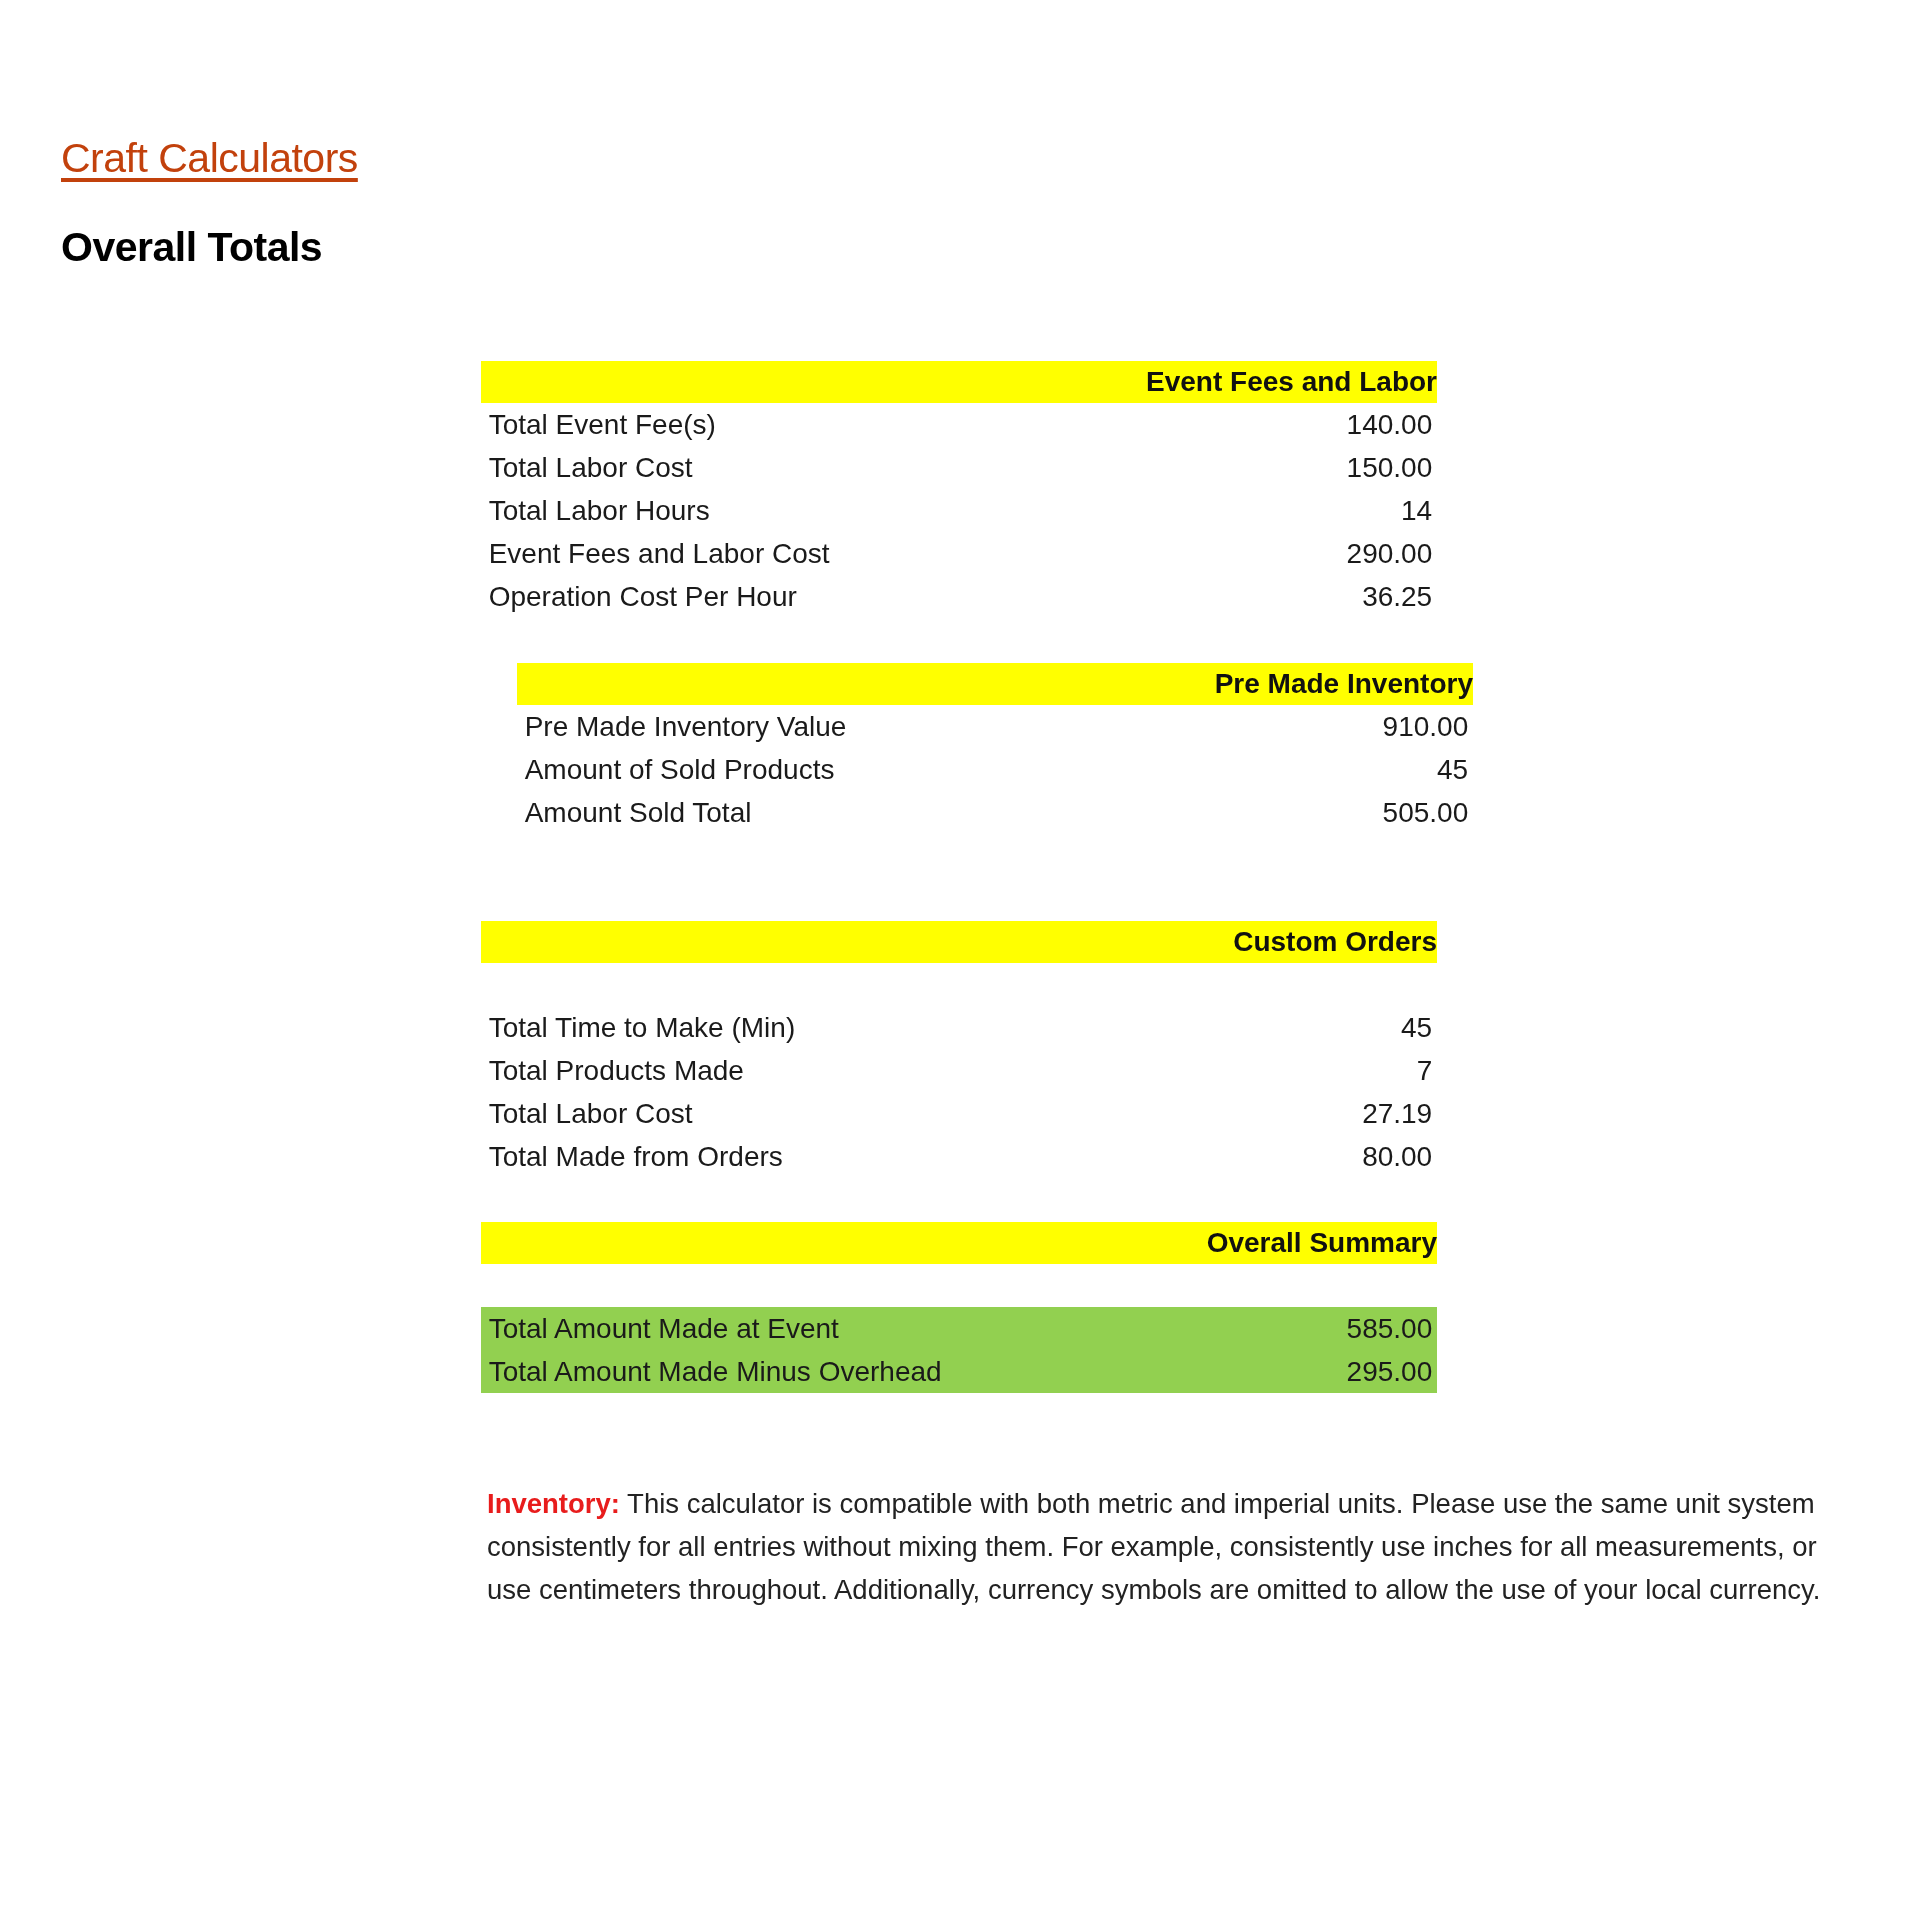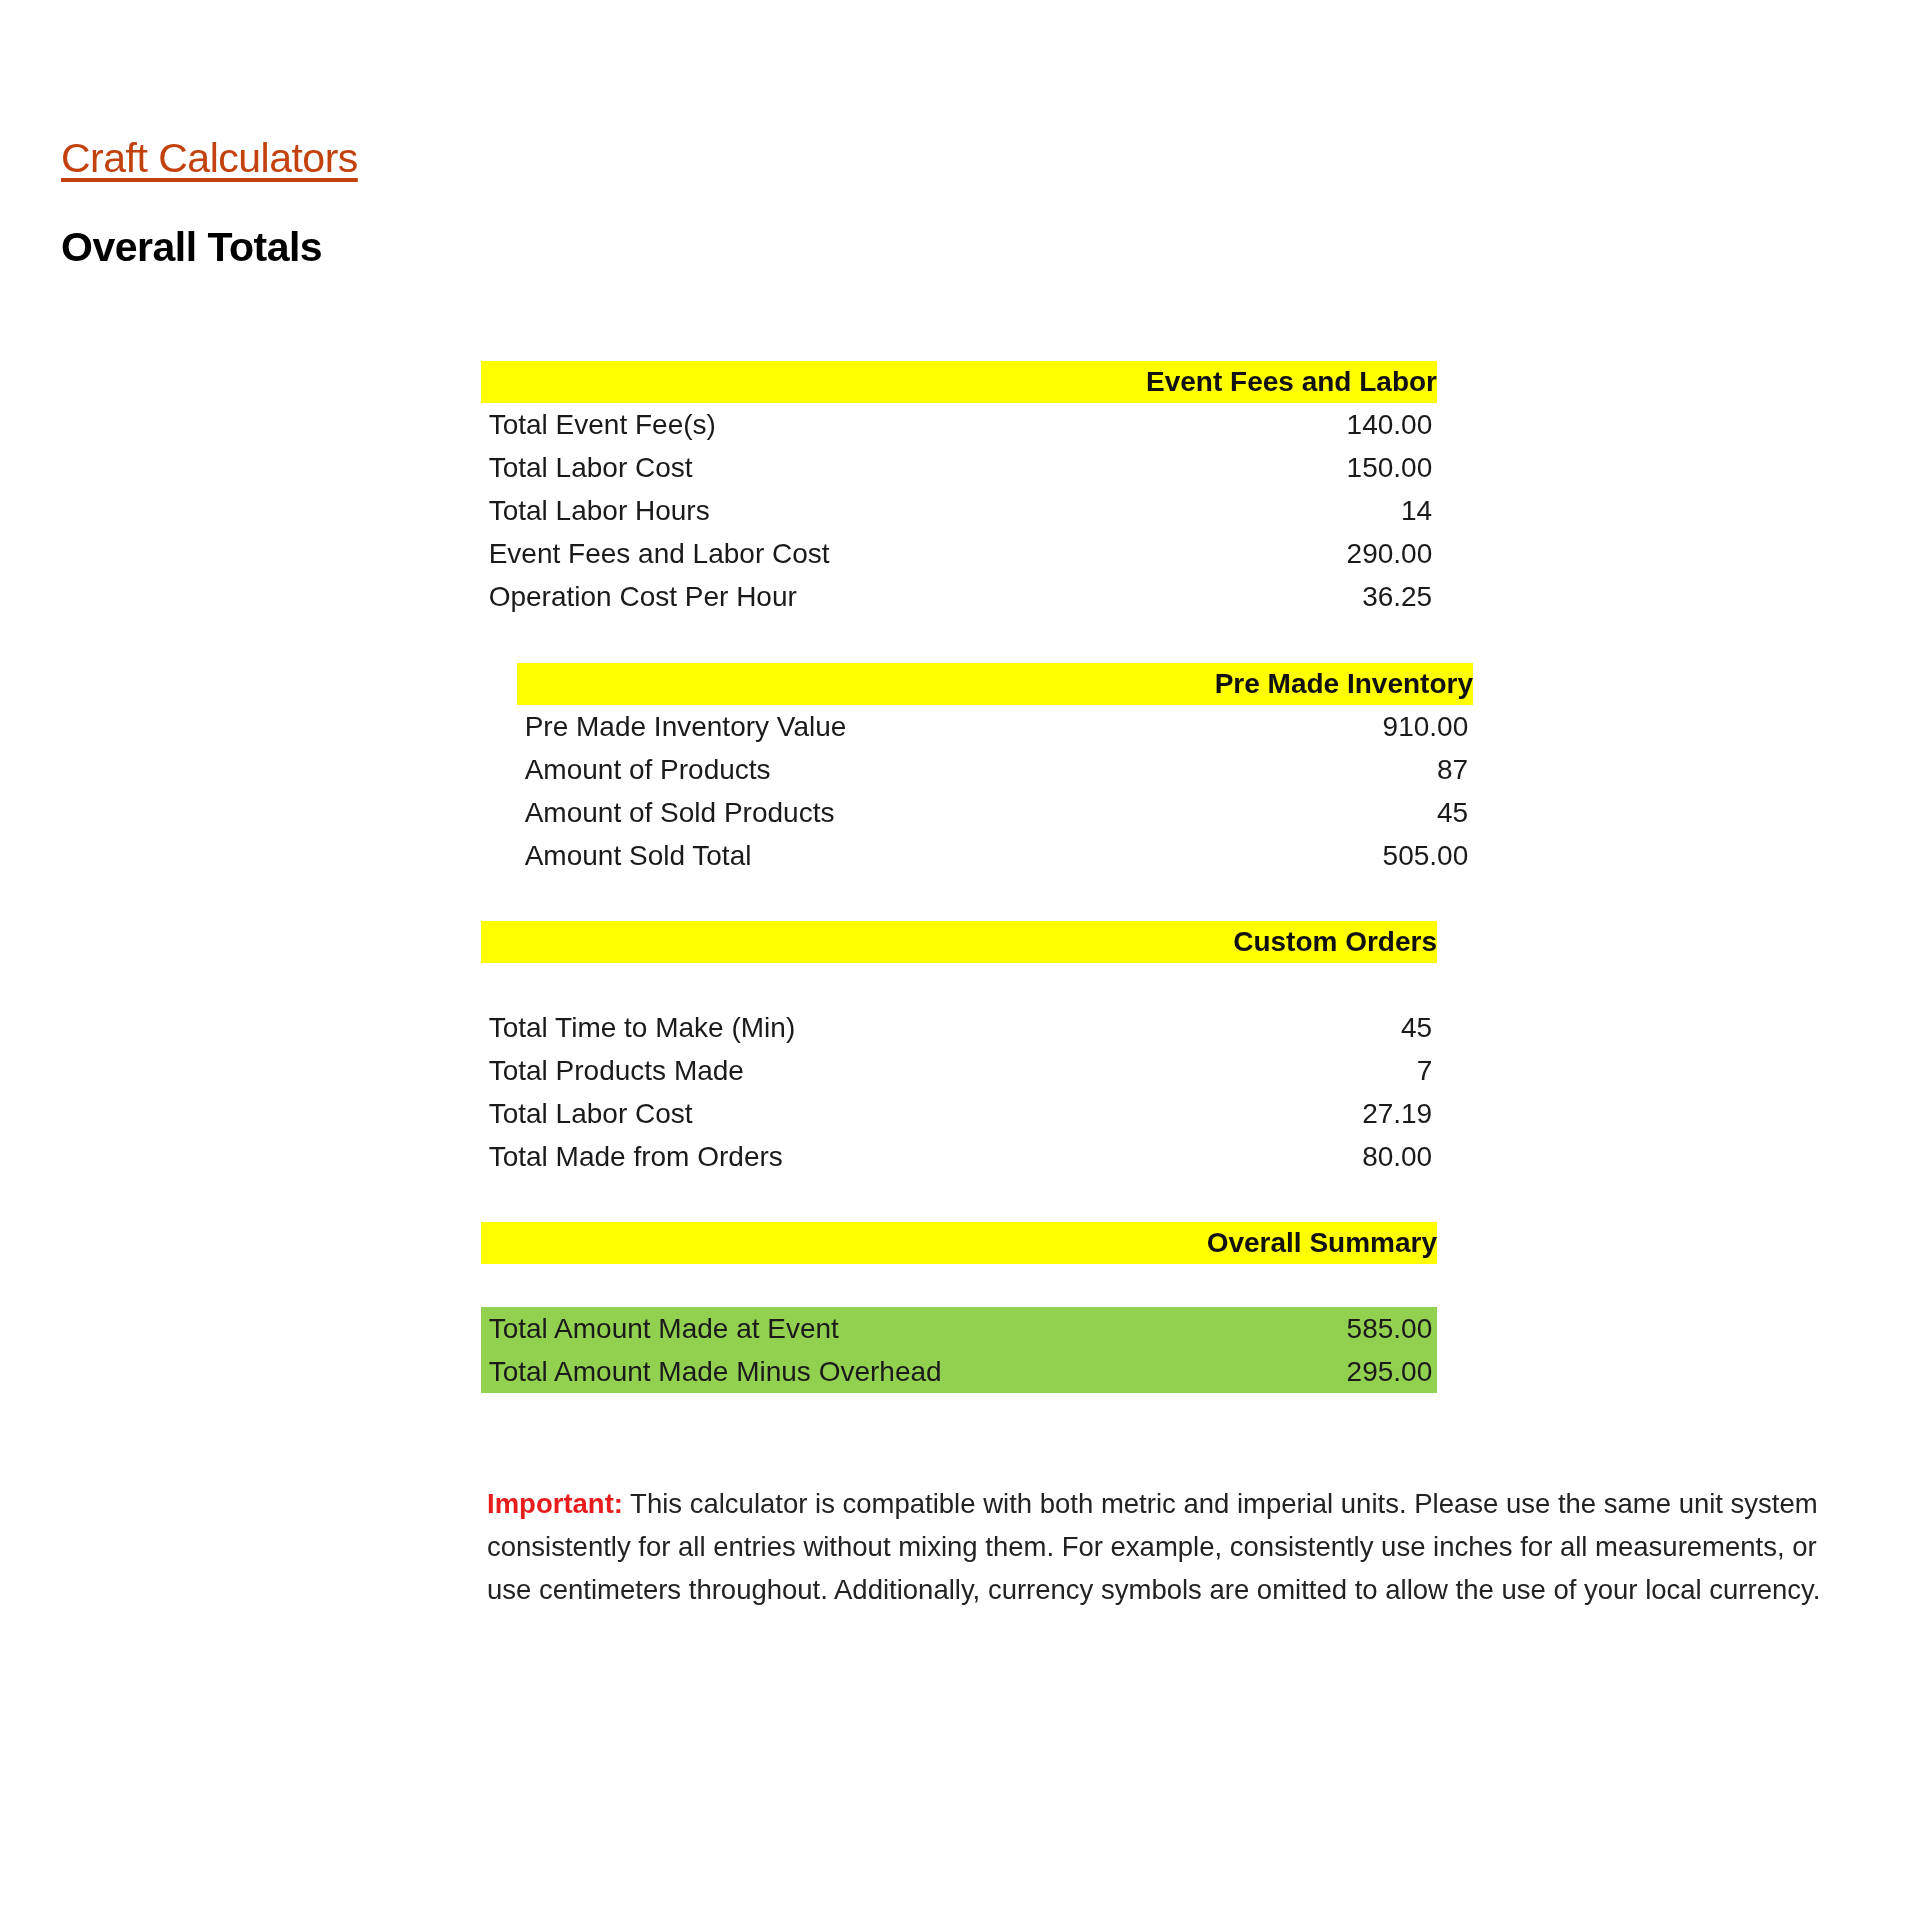--- a/index.html
+++ b/index.html
@@ -49,24 +49,20 @@
     </div>
 </div>
 
 <div class="table" style="top:663px;margin-left:36px;">
   <div class="hdr">Pre Made Inventory</div>
   <div class="row">
       <span>Pre Made Inventory Value</span>
       <span>910.00</span>
     </div>
   <div class="row">
-      <span>Amount of Products</span>
-      <span>87</span>
-    </div>
-  <div class="row">
       <span>Amount of Sold Products</span>
       <span>45</span>
     </div>
   <div class="row">
       <span>Amount Sold Total</span>
       <span>505.00</span>
     </div>
 </div>
 
 <div class="table" style="top:921px;">
@@ -96,14 +92,14 @@
   <div class="row green">
       <span>Total Amount Made at Event</span>
       <span>585.00</span>
     </div>
   <div class="row green">
       <span>Total Amount Made Minus Overhead</span>
       <span>295.00</span>
     </div>
 </div>
 
-<div class="note"><span class="imp">Important:</span><span> This calculator is compatible with both metric and imperial units. Please use the same unit system consistently for all entries without mixing them. For example, consistently use inches for all measurements, or use centimeters throughout. Additionally, currency symbols are omitted to allow the use of your local currency.</span></div>
+<div class="note"><span class="imp">Inventory:</span><span> This calculator is compatible with both metric and imperial units. Please use the same unit system consistently for all entries without mixing them. For example, consistently use inches for all measurements, or use centimeters throughout. Additionally, currency symbols are omitted to allow the use of your local currency.</span></div>
 
 
 </body></html>

